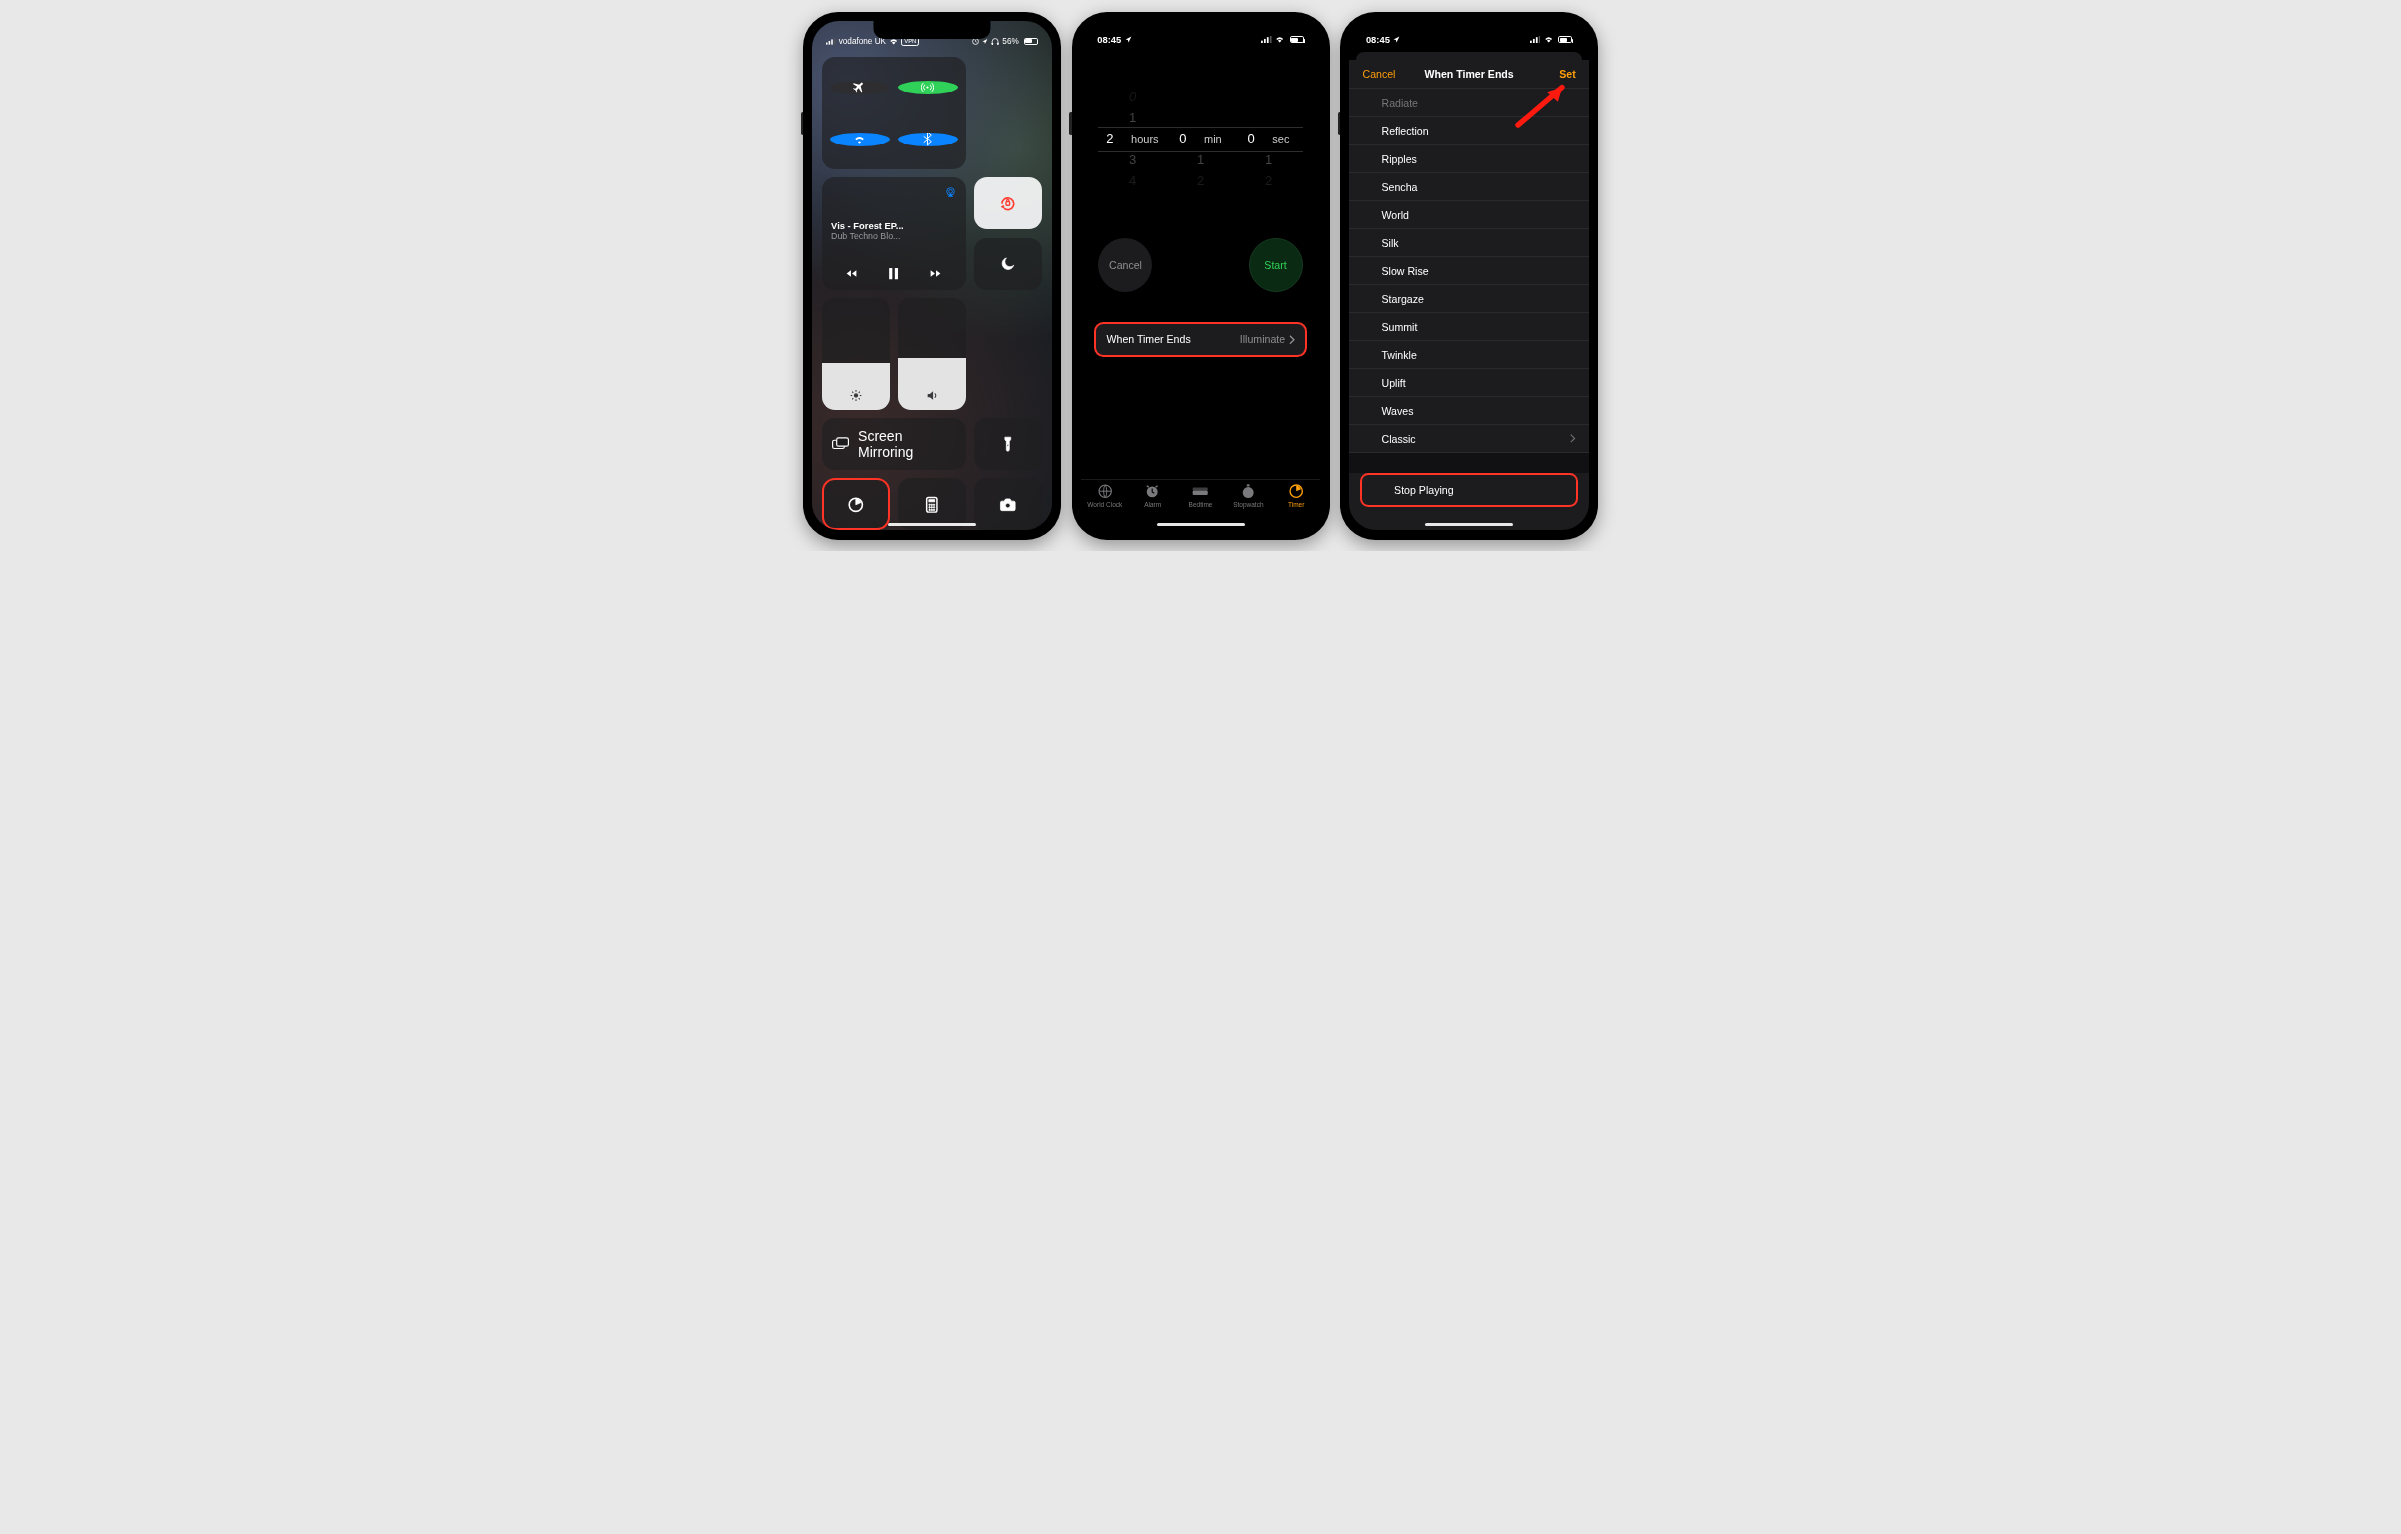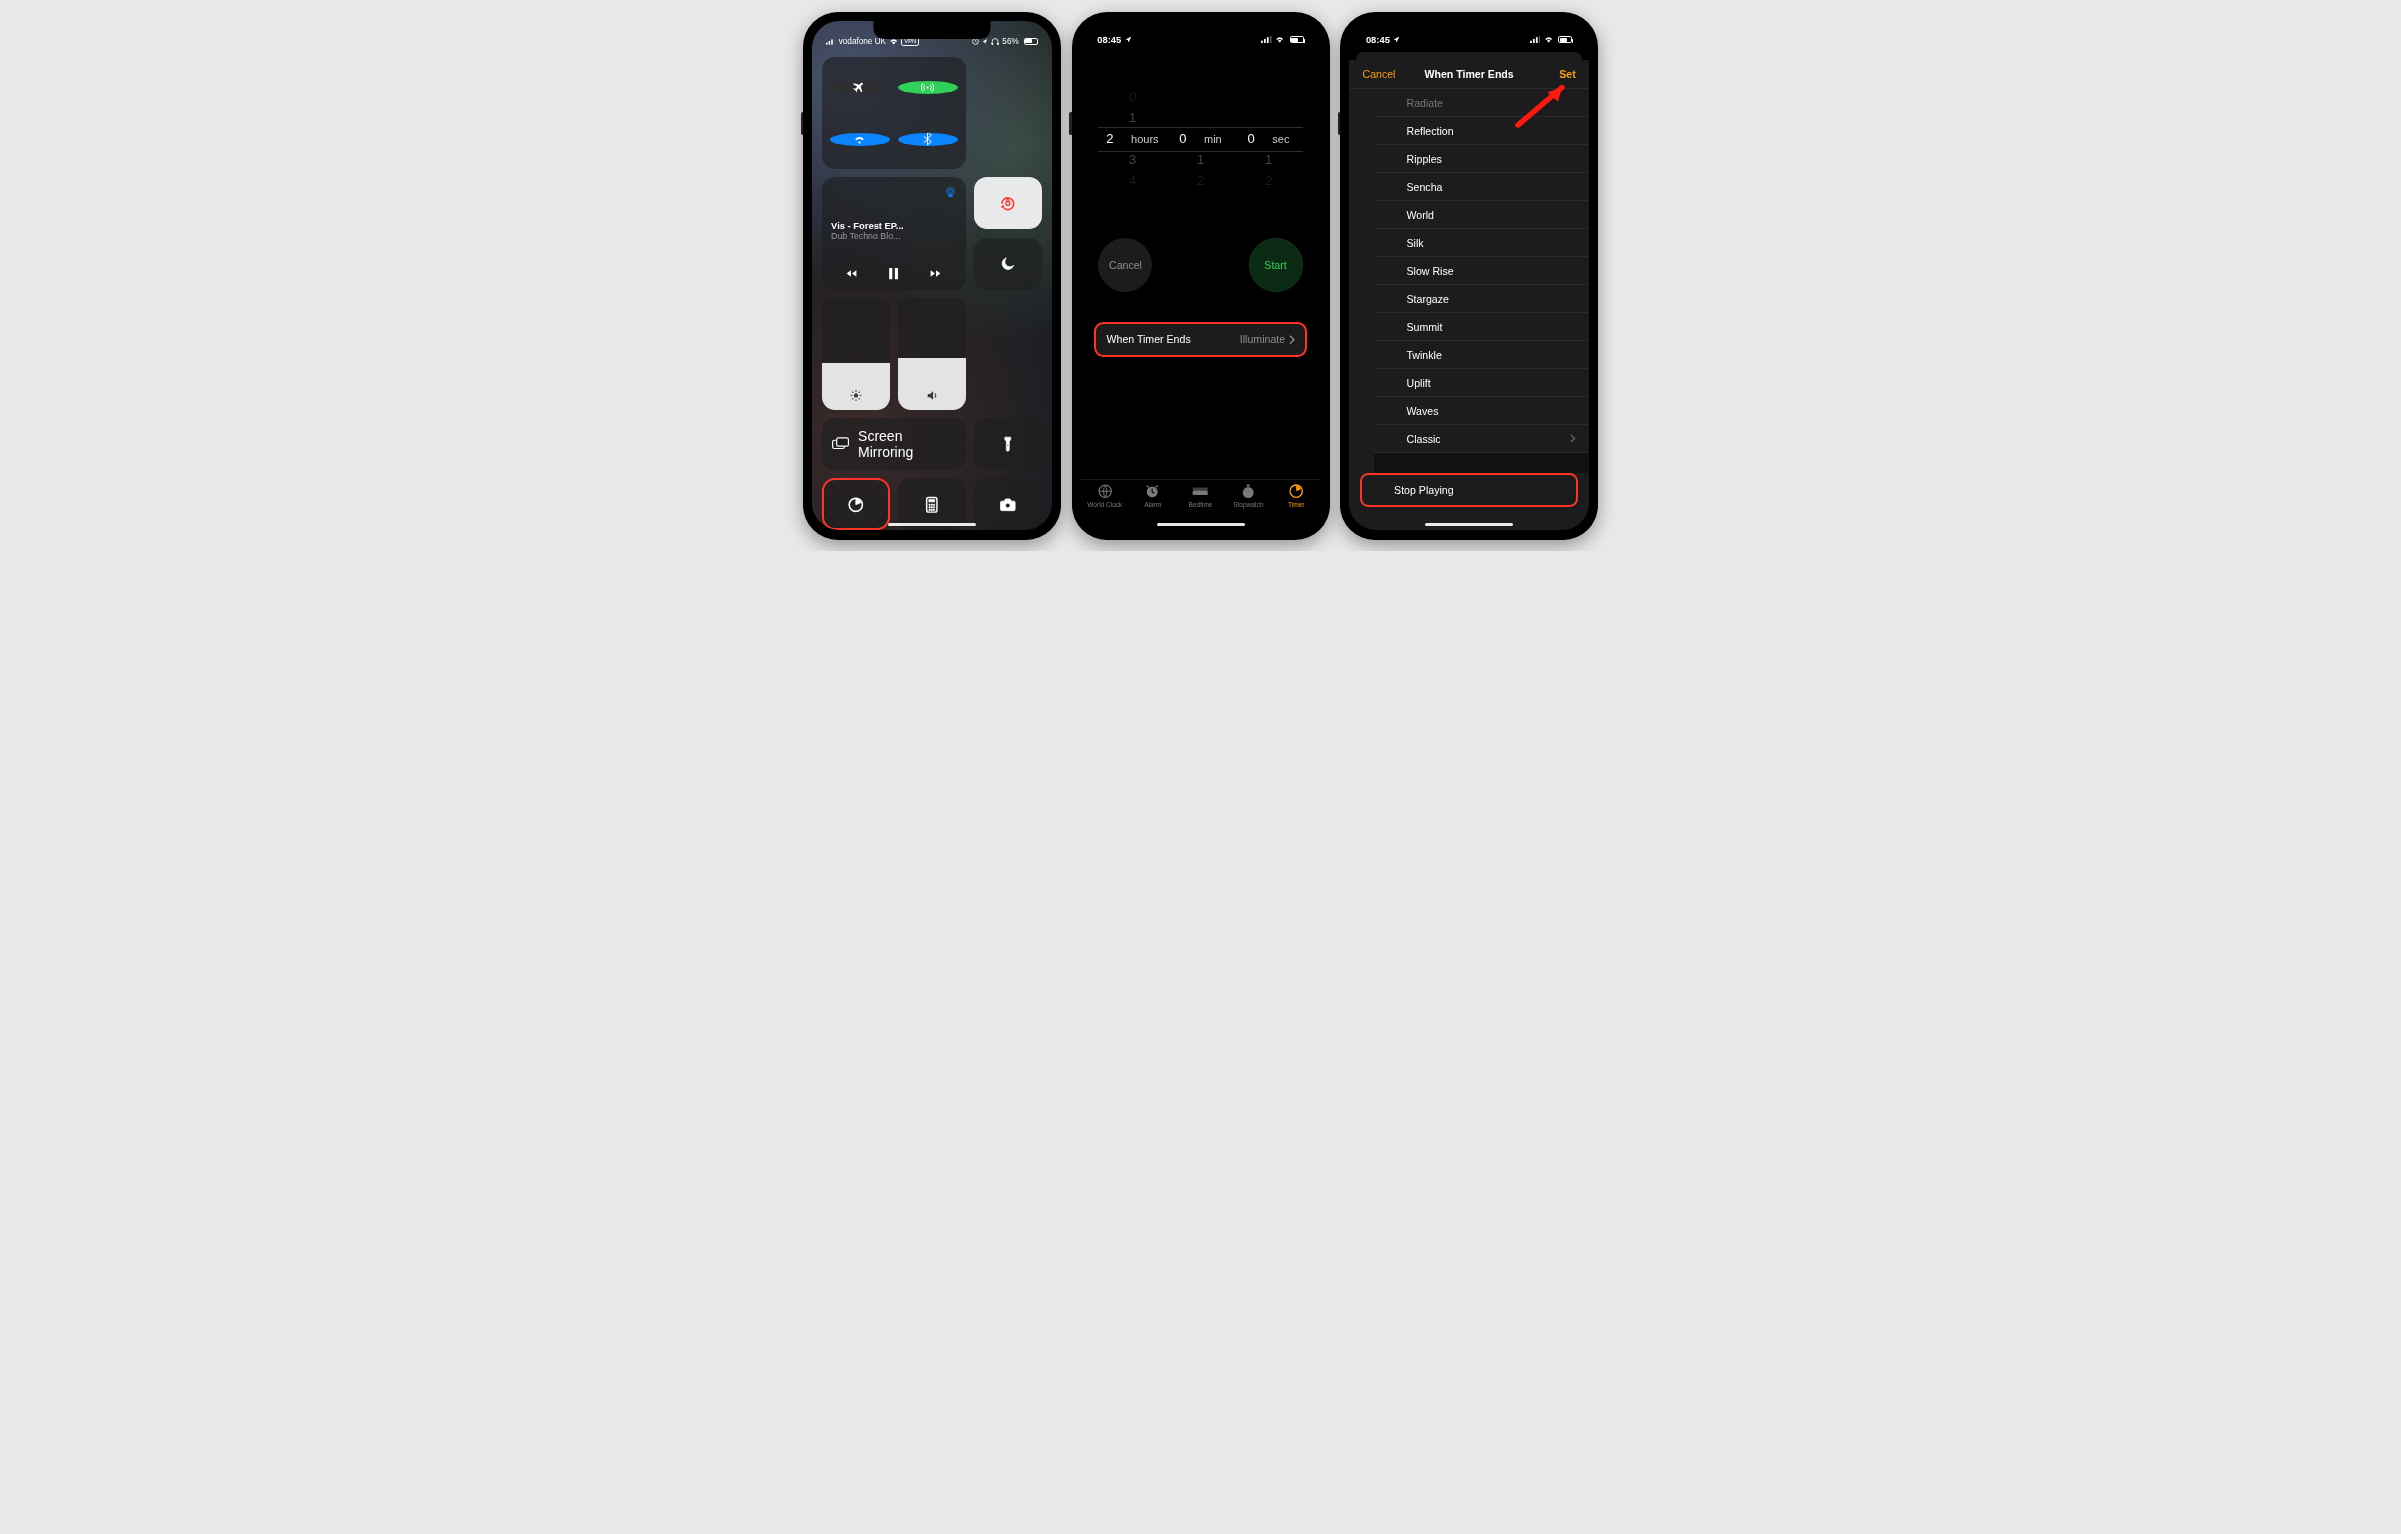--- a/index.html
+++ b/index.html
@@ -164,21 +164,21 @@
   .modalbar{
     position:absolute;top:39px;left:0;right:0;height:29px;
     display:flex;align-items:center;justify-content:space-between;
     padding:0 13px;font-size:10.6px;border-bottom:0.6px solid #2a2a2c;z-index:5;
   }
   .modalbar .accent{color:#ff9f0a;font-weight:500;}
   .modalbar .title{position:absolute;left:0;right:0;text-align:center;font-weight:600;font-size:10.6px;pointer-events:none;}
   .sheet-top{position:absolute;top:30.5px;left:7px;right:7px;height:8.2px;border-top-left-radius:8.2px;border-top-right-radius:8.2px;background:#1c1c1e;}
   .p3-bg{position:absolute;inset:0;top:39px;background:#1c1c1e;}
   .sound-list{
-    position:absolute;top:68px;left:0;right:0;bottom:17.6px;overflow:hidden;margin-left:25px;
+    position:absolute;top:68px;left:0;right:0;bottom:17.6px;overflow:hidden;
   }
   .sound-item{
     height:28px;display:flex;align-items:center;justify-content:space-between;
     padding:0 13px 0 32px;font-size:10.6px;color:#fff;border-bottom:0.6px solid #2a2a2c;position:relative;
   }
   .sound-item.faded{color:#777;}
   .sound-item.spacer{border:none;height:20px;}
   .sound-item .chev{color:#6e6e72;}
   .stop-row{
     position:absolute;bottom:23.5px;left:10.6px;right:10.6px;

